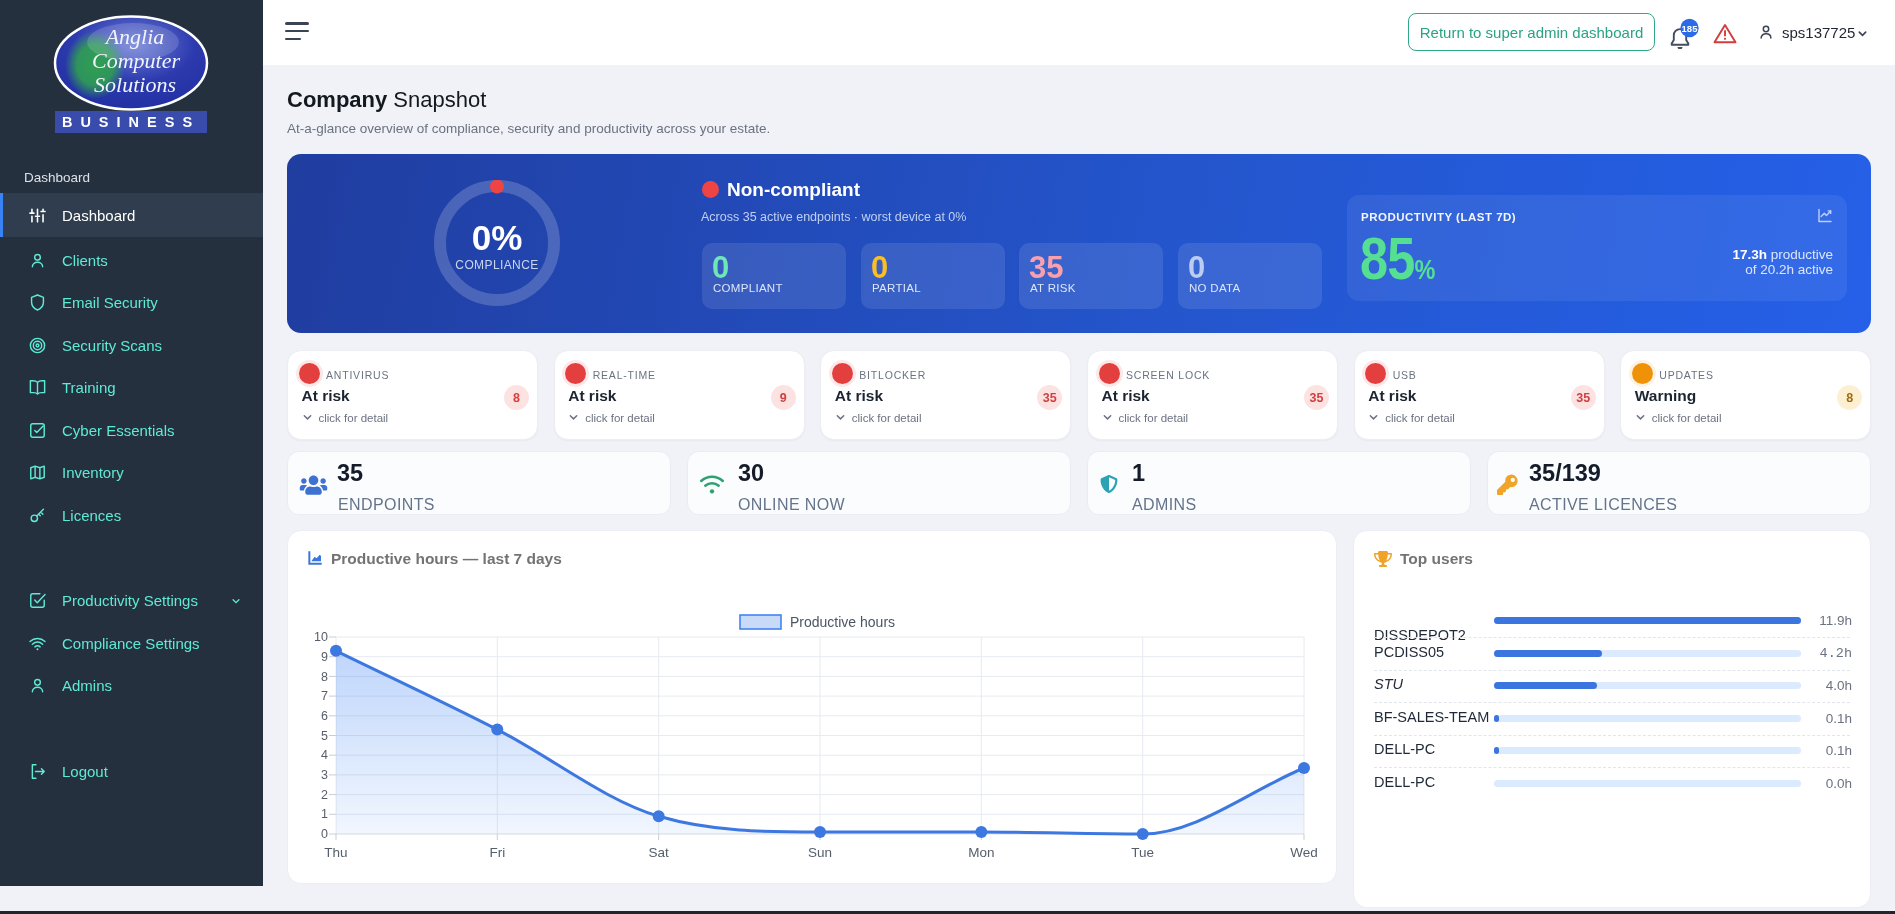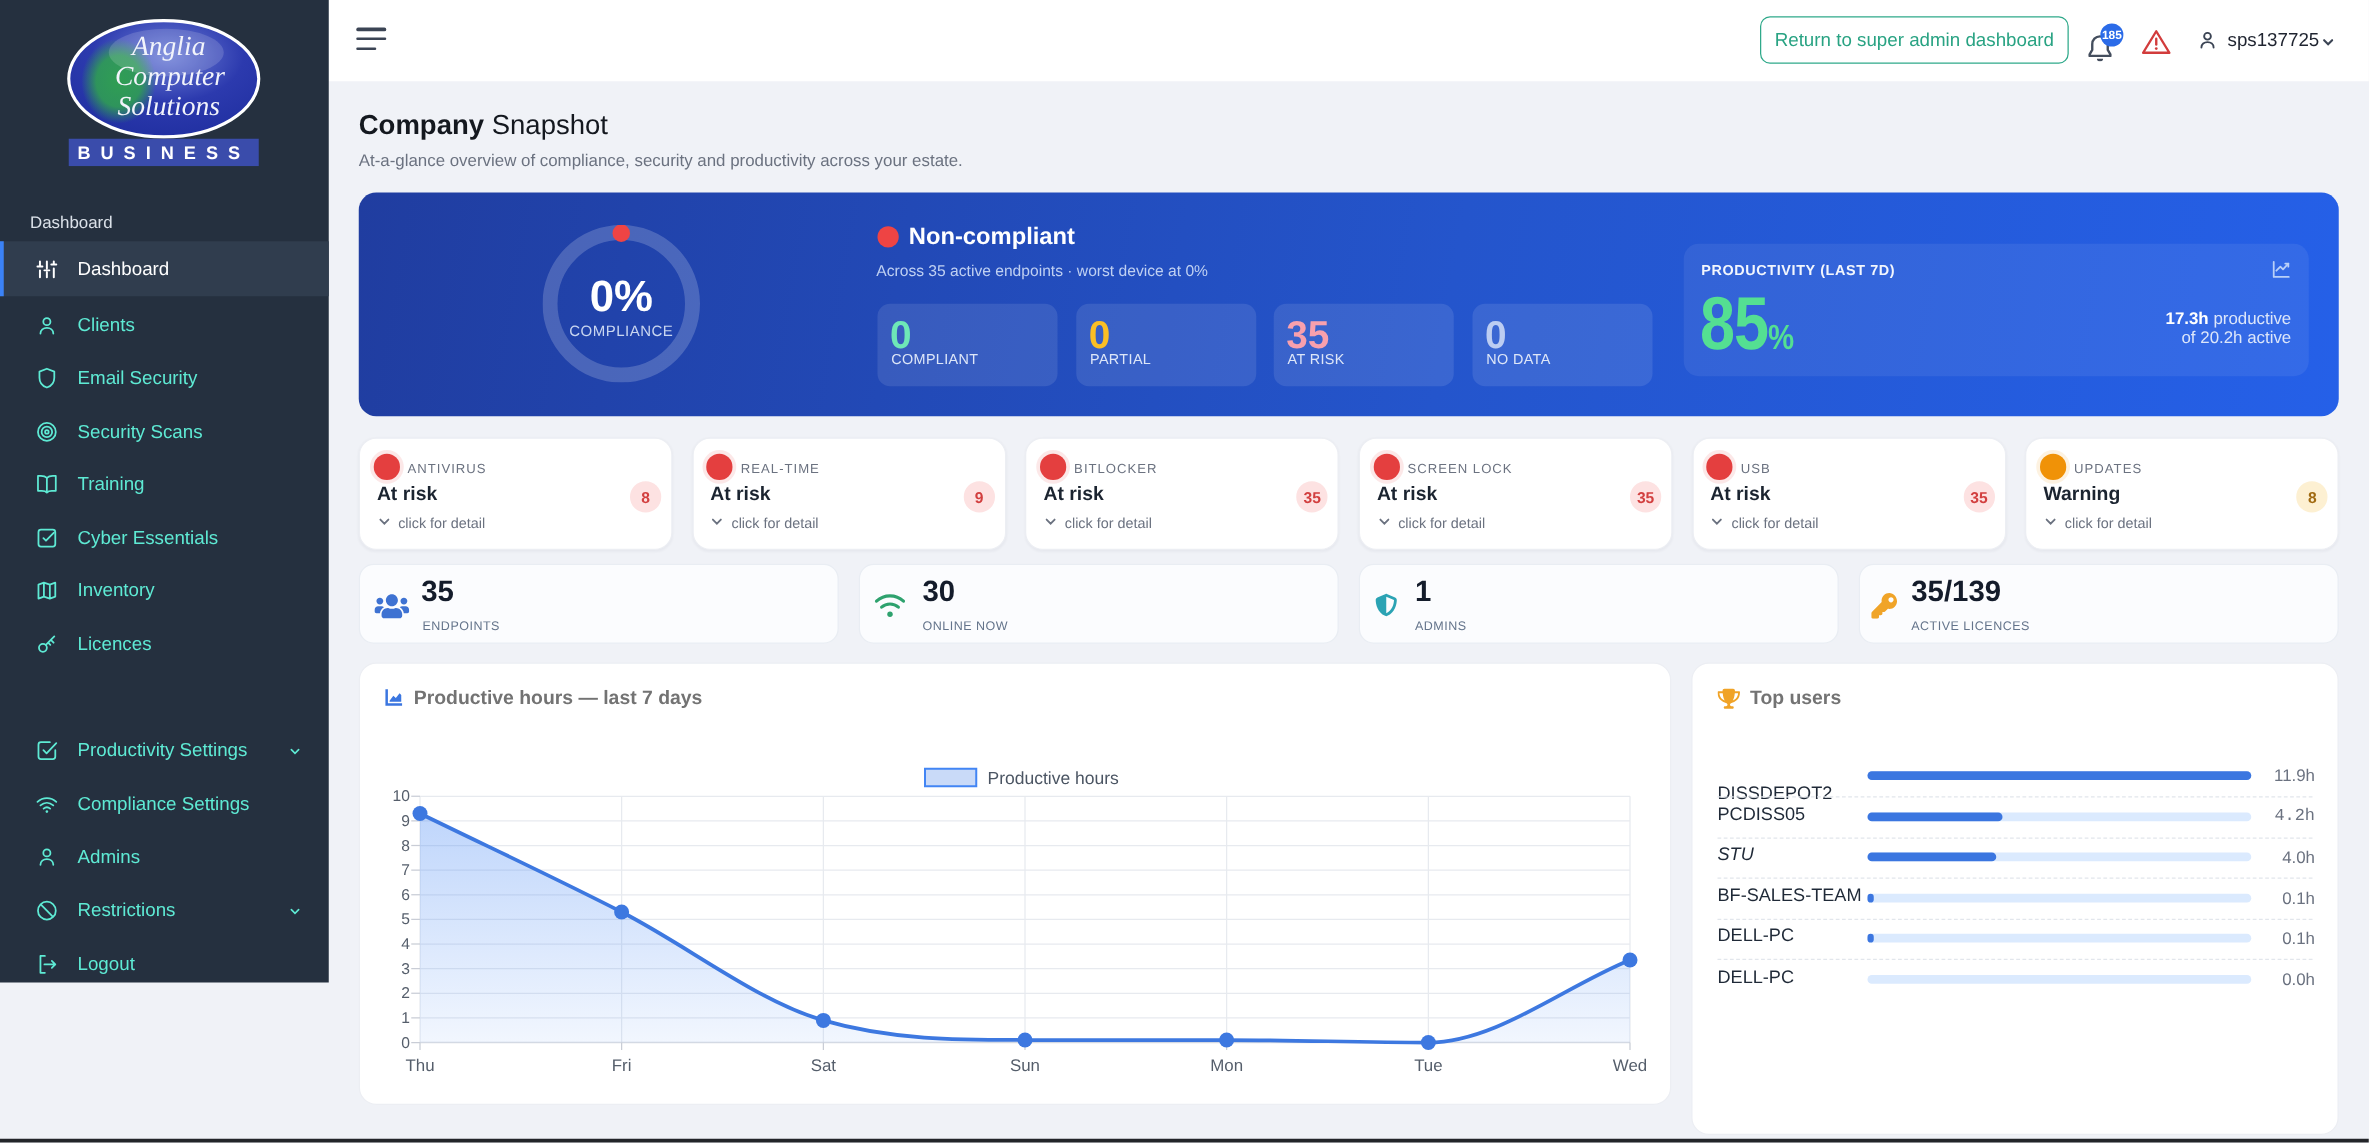--- a/index.html
+++ b/index.html
@@ -1,19 +1,19 @@
 <!DOCTYPE html>
 <html><head>
 <meta charset="utf-8">
 <style>
 * { margin:0; padding:0; box-sizing:border-box; }
 html,body { width:1895px; height:914px; overflow:hidden; font-family:"Liberation Sans", sans-serif; background:#f0f2f7; }
 .abs { position:absolute; }
 
-#sidebar { position:absolute; left:0; top:0; width:263px; height:786px; background:#25303f; z-index:5; }
+#sidebar { position:absolute; left:0; top:0; width:263px; height:886px; background:#25303f; z-index:5; }
 .navlabel { position:absolute; left:24px; top:170px; color:#dbe1e9; font-size:13.5px; }
 .nav-item { position:absolute; left:0; width:263px; height:43px; color:#5eead4; font-size:15px; display:flex; align-items:center; }
 .nav-item svg { position:absolute; left:28px; width:19px; height:19px; }
 .nav-item span { position:absolute; left:62px; }
 .nav-item.active { background:#303d4e; color:#fff; border-left:3px solid #3b82f6; }
 .nav-item.active svg { left:25px; }
 .nav-item.active span { left:59px; }
 .nav-item svg.nav-chev { position:absolute; left:auto; right:22px; top:50%; margin-top:-5px; width:10px; height:10px; }
 
 #topbar { position:absolute; left:263px; top:0; width:1632px; height:65px; background:#ffffff; }
@@ -34,21 +34,21 @@
 .sdot { position:absolute; left:10.5px; top:11.5px; width:21px; height:21px; border-radius:50%; }
 .slab { position:absolute; left:38px; top:17.5px; font-size:10.5px; color:#6b7280; letter-spacing:0.8px; }
 .stitle { position:absolute; left:13.5px; top:36px; font-size:15.5px; font-weight:bold; color:#1b2430; }
 .sbadge { position:absolute; right:8px; top:34px; min-width:25px; height:25px; border-radius:13px; font-size:12.5px; font-weight:bold; display:flex; align-items:center; justify-content:center; padding:0 5px; }
 .sclick { position:absolute; left:13.5px; top:61px; font-size:11.5px; color:#6b7280; }
 .sclick svg { vertical-align:-1px; margin-right:6px; }
 
 .kcard { position:absolute; top:451px; width:384px; height:64px; background:#fbfcfe; border-radius:12px; border:1px solid #e9edf3; }
 .kico { position:absolute; left:11px; top:22px; width:29px; height:22px; }
 .knum { position:absolute; left:49px; top:8px; font-size:23.5px; font-weight:bold; color:#141c2b; }
-.klab { position:absolute; left:50px; top:43.5px; font-size:10px; color:#64748b; letter-spacing:0.4px; }
+.klab { position:absolute; left:50px; top:43.5px; font-size:16px; color:#64748b; letter-spacing:0.4px; }
 
 #chartcard { position:absolute; left:287px; top:530px; width:1050px; height:354px; background:#fff; border-radius:14px; border:1px solid #eceef3; }
 #topusers { position:absolute; left:1353px; top:530px; width:518px; height:378px; background:#fff; border-radius:14px; border:1px solid #eceef3; }
 .cardtitle { font-size:15.5px; font-weight:bold; color:#737373; }
 .turow-name { position:absolute; left:20px; font-size:14.5px; color:#1f2937; }
 .tubar { position:absolute; left:140px; width:307px; height:7px; border-radius:4px; background:#dbeafe; top:7px; }
 .tufill { position:absolute; left:0; top:0; height:7px; border-radius:4px; background:#3b76e0; }
 .tuval { position:absolute; right:18px; font-size:13.5px; color:#6b7280; }
 #botstrip { position:absolute; left:0; top:911px; width:1895px; height:3px; background:#232529; }
 </style>
@@ -174,30 +174,20 @@
         <circle cx="12" cy="19.3" r="1.3" fill="currentColor" stroke="none"></circle>
       </svg>
   <span>Compliance Settings</span>
 </div>
 <div class="nav-item" style="top:664px;">
   <svg viewBox="0 0 24 24" fill="none" stroke="currentColor" stroke-width="1.8" stroke-linecap="round">
         <circle cx="12" cy="8" r="3.6"></circle>
         <path d="M5.5 20c0-3.6 2.9-5.8 6.5-5.8s6.5 2.2 6.5 5.8"></path>
       </svg>
   <span>Admins</span>
-</div>
-<div class="nav-item" style="top:707px;">
-  <svg viewBox="0 0 24 24" fill="none" stroke="currentColor" stroke-width="1.8">
-        <circle cx="12" cy="12" r="9"></circle>
-        <path d="M5.8 5.8l12.4 12.4"></path>
-      </svg>
-  <span>Restrictions</span>
-  <svg class="nav-chev" viewBox="0 0 12 12" fill="none" stroke="currentColor" stroke-width="1.6" stroke-linecap="round">
-        <path d="M2.5 4.5L6 8l3.5-3.5"></path>
-      </svg>
 </div>
 <div class="nav-item" style="top:750px;">
   <svg viewBox="0 0 24 24" fill="none" stroke="currentColor" stroke-width="1.8" stroke-linecap="round" stroke-linejoin="round">
         <path d="M10 3.5H5.5v17H10M9.5 12h11M17 8.5l3.5 3.5-3.5 3.5"></path>
       </svg>
   <span>Logout</span>
 </div>
 </div>
 <div id="h1"><b>Company</b> Snapshot</div>
 <div id="subtitle">At-a-glance overview of compliance, security and productivity across your estate.</div>

